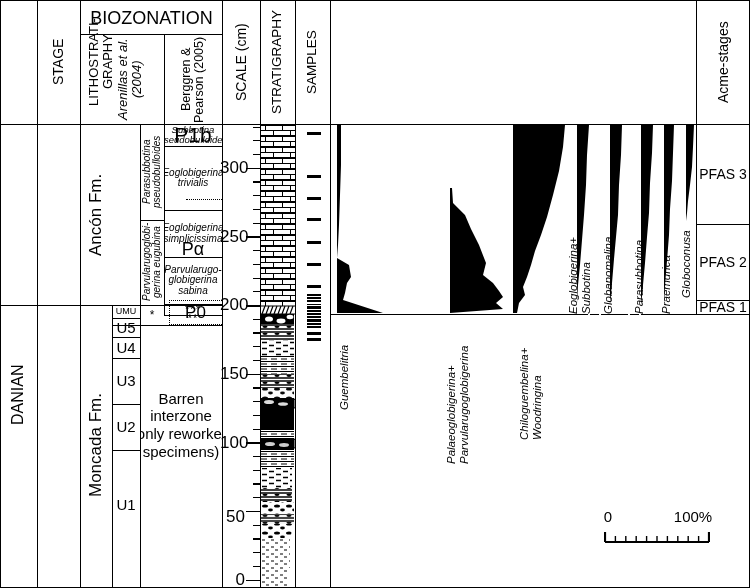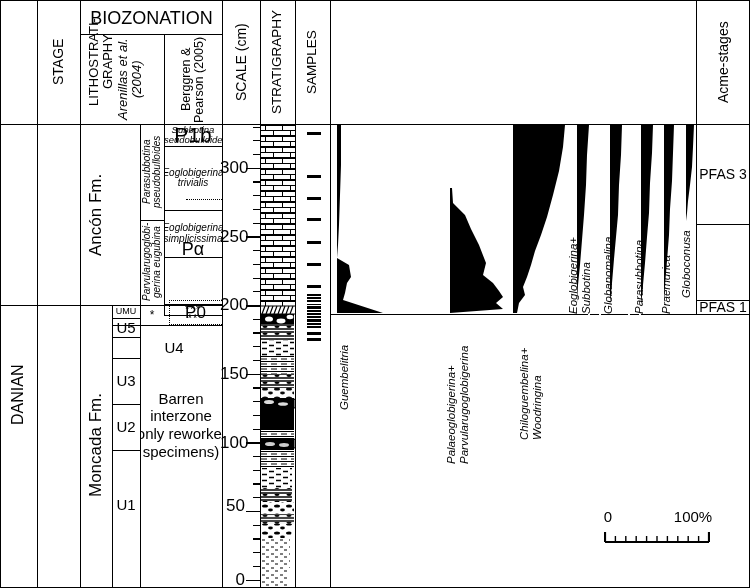--- a/index.html
+++ b/index.html
@@ -143,21 +143,21 @@
   <div class="cell vert" style="left:80px;top:124px;width:32px;height:181px;font-size:17px;">Ancón Fm.</div>
   <div class="cell vert" style="left:80px;top:330px;width:32px;height:230px;font-size:17px;">Moncada Fm.</div>
   <div class="hline" style="left:80px;top:305px;width:142px;"></div>
 
   <div class="cell" style="left:112px;top:305px;width:28px;height:13px;font-size:9px;">UMU</div>
   <div class="hline" style="left:112px;top:318px;width:28px;"></div>
 
   <div class="cell" style="left:112px;top:318px;width:28px;height:19px;font-size:15px;">U5</div>
   <div class="hline" style="left:112px;top:337px;width:28px;"></div>
 
-  <div class="cell" style="left:112px;top:337px;width:28px;height:21px;font-size:15px;margin-left:48px;">U4</div>
+  <div class="cell" style="left:112px;top:337px;width:28px;height:21px;font-size:15px;">U4</div>
   <div class="hline" style="left:112px;top:358px;width:28px;"></div>
 
   <div class="cell" style="left:112px;top:358px;width:28px;height:46px;font-size:15px;">U3</div>
   <div class="hline" style="left:112px;top:404px;width:28px;"></div>
 
   <div class="cell" style="left:112px;top:404px;width:28px;height:46px;font-size:15px;">U2</div>
   <div class="hline" style="left:112px;top:450px;width:28px;"></div>
 
   <div class="cell" style="left:112px;top:450px;width:28px;height:110px;font-size:15px;">U1</div>
 
@@ -174,20 +174,23 @@
   <div class="hline" style="left:164px;top:146px;width:58px;"></div>
 
   <div class="cell ital" style="left:164px;top:146px;width:58px;height:64px;font-size:10px;white-space:pre;">Eoglobigerina
 trivialis</div>
   <div class="hline" style="left:164px;top:210px;width:58px;"></div>
 
   <div class="cell ital" style="left:164px;top:210px;width:58px;height:47px;font-size:10px;white-space:pre;">Eoglobigerina
 simplicissima</div>
   <div class="hline" style="left:164px;top:257px;width:58px;"></div>
 
+  <div class="cell ital" style="left:164px;top:257px;width:58px;height:47px;font-size:10px;white-space:pre;">Parvularugo-
+globigerina
+sabina</div>
   <div class="hline" style="left:164px;top:304px;width:58px;"></div>
 
   <div class="cell" style="left:164px;top:304px;width:58px;height:11px;font-size:11px;letter-spacing:1px;">***</div>
   <div class="hline" style="left:164px;top:315px;width:58px;"></div>
   <div class="cell" style="left:164px;top:313px;width:58px;height:12px;font-size:11px;letter-spacing:1px;">**</div>
   <div class="cell" style="left:140px;top:305px;width:24px;height:20px;font-size:12px;">*</div>
   <div class="hline" style="left:112px;top:325px;width:110px;"></div>
 
   <div class="cell" style="left:164px;top:124px;width:58px;height:22px;font-size:21px;">P1b</div>
   <div class="dotline-h" style="left:186px;top:199px;width:36px;"></div>
@@ -207,21 +210,21 @@
       <div class="scalelabel" style="left: -2px; width: 25px; top: 34.1818px;">300</div>
       <div class="tick" style="left: 24px; top: 112.318px; width: 14px; height: 1.6px;"></div>
       <div class="scalelabel" style="left: -2px; width: 25px; top: 102.818px;">250</div>
       <div class="tick" style="left: 24px; top: 180.955px; width: 14px; height: 1.6px;"></div>
       <div class="scalelabel" style="left: -2px; width: 25px; top: 171.455px;">200</div>
       <div class="tick" style="left: 24px; top: 249.591px; width: 14px; height: 1.6px;"></div>
       <div class="scalelabel" style="left: -2px; width: 25px; top: 240.091px;">150</div>
       <div class="tick" style="left: 24px; top: 318.227px; width: 14px; height: 1.6px;"></div>
       <div class="scalelabel" style="left: -2px; width: 25px; top: 308.727px;">100</div>
       <div class="tick" style="left: 24px; top: 386.864px; width: 14px; height: 1.6px;"></div>
-      <div class="scalelabel" style="left: -2px; width: 25px; top: 372px;">50</div>
+      <div class="scalelabel" style="left: -2px; width: 25px; top: 383px;">50</div>
       <div class="tick" style="left: 24px; top: 455.5px; width: 14px; height: 1.6px;"></div>
       <div class="scalelabel" style="left: -2px; width: 25px; top: 446px;">0</div>
       <div class="tick" style="left: 31px; top: 441.773px; width: 7px; height: 1.2px;"></div>
       <div class="tick" style="left: 31px; top: 428.045px; width: 7px; height: 1.2px;"></div>
       <div class="tick" style="left: 31px; top: 414.318px; width: 7px; height: 1.2px;"></div>
       <div class="tick" style="left: 31px; top: 400.591px; width: 7px; height: 1.2px;"></div>
       <div class="tick" style="left: 31px; top: 373.136px; width: 7px; height: 1.2px;"></div>
       <div class="tick" style="left: 31px; top: 359.409px; width: 7px; height: 1.2px;"></div>
       <div class="tick" style="left: 31px; top: 345.682px; width: 7px; height: 1.2px;"></div>
       <div class="tick" style="left: 31px; top: 331.955px; width: 7px; height: 1.2px;"></div>
@@ -432,17 +435,18 @@
           <path d="M63.4 6 V12"></path>
         <path d="M73.8 6 V12"></path>
           <path d="M84.2 6 V12"></path>
           <path d="M94.6 6 V12"></path>
       </g>
     </svg>
   </div>
 
   <div class="cell" style="left:696px;top:124px;width:54px;height:100px;font-size:14px;">PFAS 3</div>
   <div class="hline" style="left:696px;top:224px;width:54px;"></div>
+  <div class="cell" style="left:696px;top:224px;width:54px;height:76px;font-size:14px;">PFAS 2</div>
   <div class="hline" style="left:696px;top:300px;width:54px;"></div>
   <div class="cell" style="left:696px;top:300px;width:54px;height:14px;font-size:14px;">PFAS 1</div>
   <div class="hline" style="left:696px;top:314px;width:54px;"></div>
 
 </div>
 
 </body></html>

